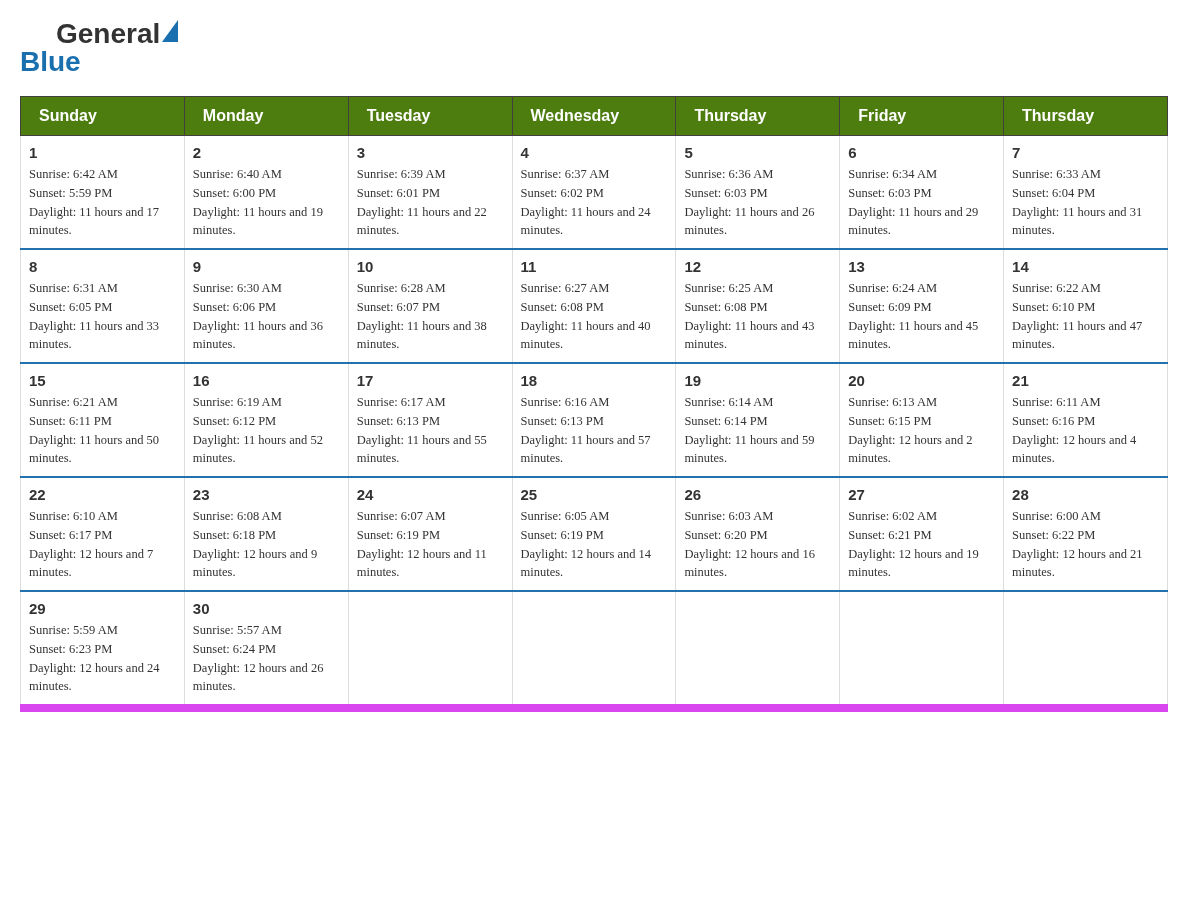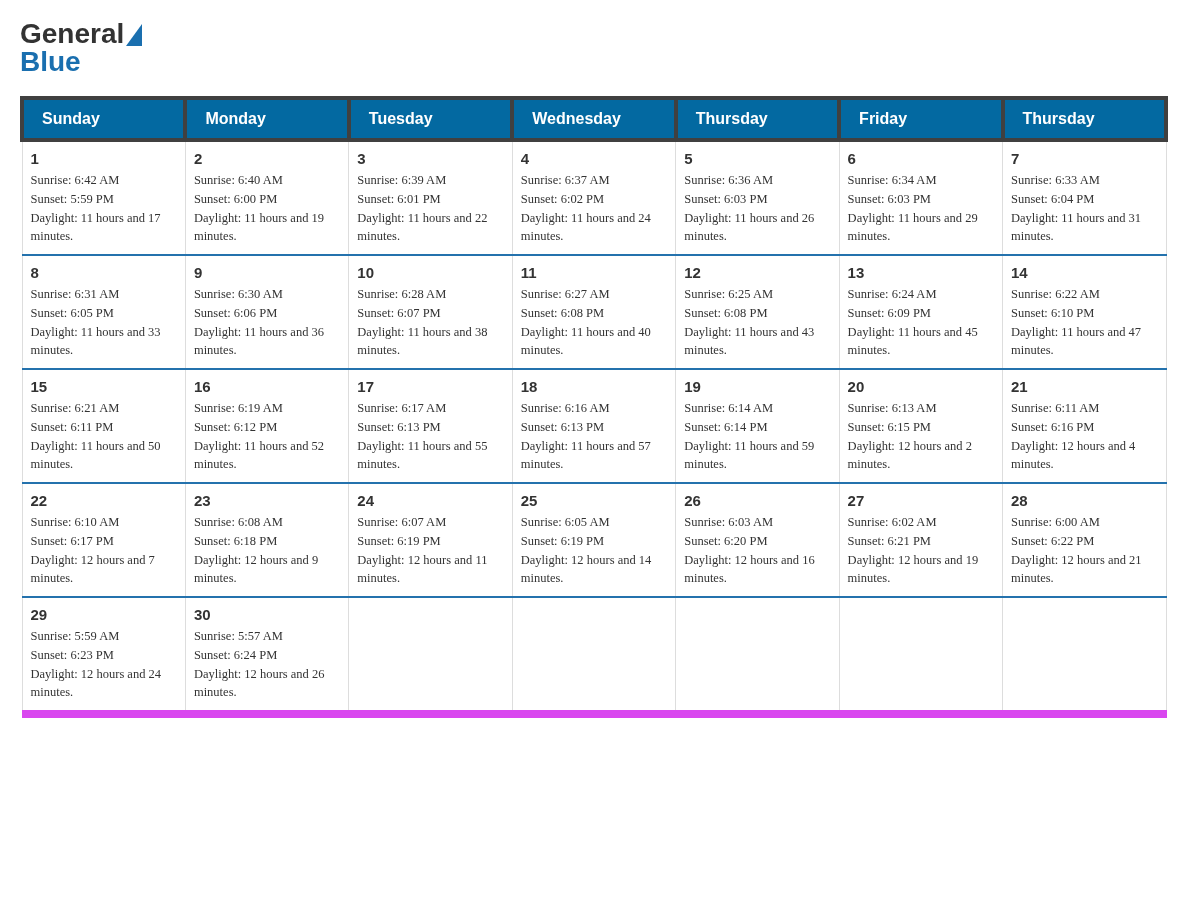--- a/index.html
+++ b/index.html
@@ -38,21 +38,21 @@
       margin-left: 2px;
       margin-bottom: 2px;
     }
     .logo-group {
       display: flex;
       flex-direction: column;
       line-height: 1;
     }
     .logo-top-row {
       display: flex;
-      align-items: flex-end;
+      margin-left: 36px;
     }
     .title-section {
       text-align: right;
     }
     .calendar-title {
       font-size: 48px;
       font-weight: bold;
       color: #333;
       line-height: 1.1;
     }
@@ -60,27 +60,27 @@
       font-size: 22px;
       color: #555;
       margin-top: 4px;
     }
     table {
       width: 100%;
       border-collapse: collapse;
       table-layout: fixed;
     }
     thead tr th {
-      background-color: #0369a1;
+      background-color: #4d7c0f;
       color: #fff;
       font-size: 16px;
       font-weight: bold;
       padding: 10px 18px;
       text-align: left;
-      border: 4px solid #404040;
+      border: 1px solid #404040;
     }
     tbody tr td {
       vertical-align: top;
       padding: 8px;
       border-bottom: 2px solid #2472ad;
       border-left: 1px solid #ddd;
       border-right: 1px solid #ddd;
       font-size: 13px;
       color: #333;
       height: 110px;

